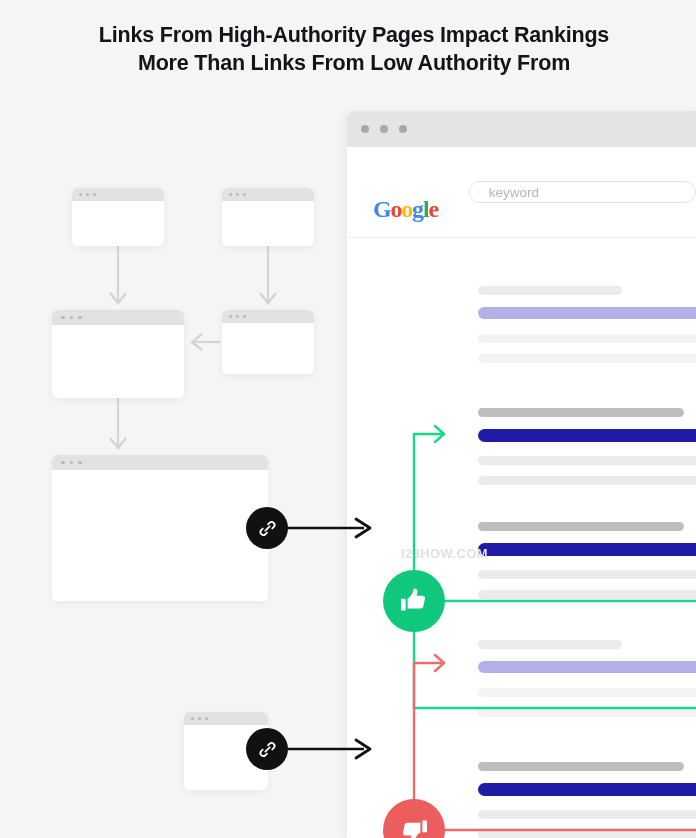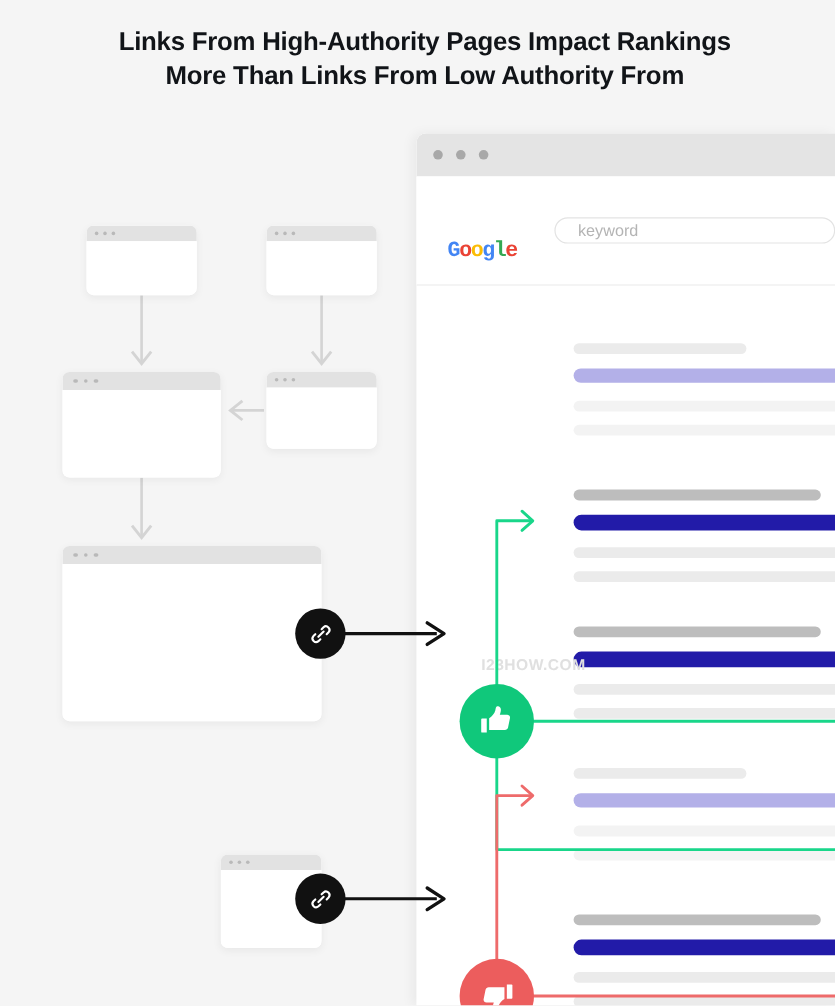--- a/index.html
+++ b/index.html
@@ -100,24 +100,24 @@
     border-radius:50%; background:#a8a8a8;
   }
   #serp-head {
     height:91px;
     display:flex; align-items:center;
     padding-left:26px; gap:31px;
     border-bottom:1px solid #ededed;
     background:#fff;
   }
   #google-logo {
-    font-size:18px;
+    font-size:24px;
     font-weight:bold;
     letter-spacing:-1.2px;
-    font-family:Liberation Mono, monospace;
+    font-family:Liberation Serif, serif;
     white-space:nowrap;
     margin-top:34px;
   }
   #search-box {
     flex:1;
     height:22px;
     border:1px solid #e3e3e3;
     border-radius:17px;
     display:flex; align-items:center;
     padding-left:19px;

